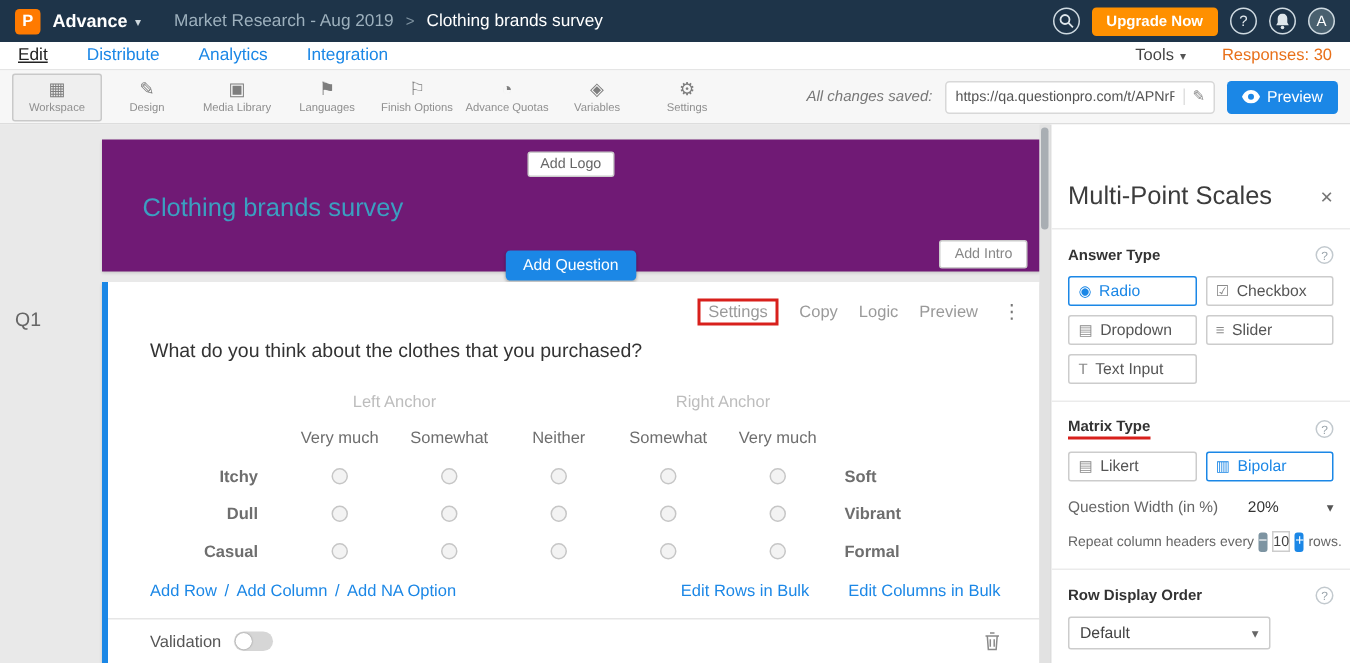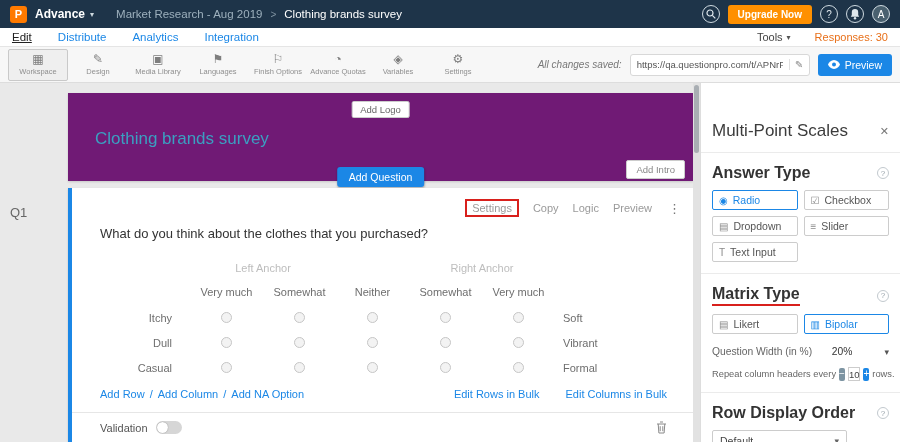--- a/index.html
+++ b/index.html
@@ -72,21 +72,21 @@
   .q-actions { display:flex; justify-content:flex-end; align-items:center; gap:14px; font-size:11px; color:#9a9a9a; height:20px; }
   .q-action { cursor:pointer; }
   .q-action.highlight { border:2px solid #d8201c; padding:1px 5px; }
   .q-dots { font-size:13px; color:#777; margin-left:2px; cursor:pointer; }
   .q-text { margin-top:8px; font-size:13px; color:#333; cursor:text; }
 
   .matrix { margin-top:16px; }
   .m-row { display:flex; align-items:center; }
   .m-anchor-row { height:22px; }
   .m-scale-row { height:26px; }
-  .m-data-row { height:25px; }
+  .m-data-row { height:25px;font-weight:bold; }
   .m-spacer-label { width:90px; }
   .m-spacer-col { width:73px; }
   .m-anchor { width:146px; text-align:center; color:#bdbdbd; font-size:11px; }
   .m-scale { width:73px; text-align:center; font-size:11px; color:#6e6e6e; }
   .m-left { width:90px; text-align:right; padding-right:18px; font-size:11px; color:#6e6e6e; }
   .m-cell { width:73px; display:flex; justify-content:center; }
   .radio { width:11px; height:11px; border:1px solid #c6c6c6; border-radius:50%; background:#f3f3f3; cursor:pointer; }
   .m-right { padding-left:8px; font-size:11px; color:#6e6e6e; }
 
   .q-links { display:flex; justify-content:space-between; margin-top:8px; font-size:11px; padding-right:14px; }
@@ -102,21 +102,21 @@
   .trash { margin-left:auto; cursor:pointer; display:flex; }
 
   
   .sidebar { position:absolute; top:83px; left:700px; width:200px; height:359px; background:#fff;
              border-left:1px solid #ddd; padding:38px 11px 0; overflow:hidden; }
   .sb-title-row { display:flex; justify-content:space-between; align-items:center; }
   .sb-title { font-size:17px; color:#3c3c3c; }
   .sb-close { color:#777; font-size:11px; cursor:pointer; }
   .sb-divider { border-top:1px solid #ebebeb; margin:11px -11px; }
   .sb-section-head { display:flex; justify-content:space-between; align-items:center; }
-  .sb-label { font-size:16px; color:#333; font-weight:bold; }
+  .sb-label { font-size:10px; color:#333; font-weight:bold; }
   .red-underline { border-bottom:2px solid #d8201c; padding-bottom:1px; }
   .help-circle { width:12px; height:12px; border:1px solid #c2c9ce; border-radius:50%; color:#9aa4ab; font-size:8px;
                  display:flex; align-items:center; justify-content:center; cursor:pointer; }
   .opt-grid { display:grid; grid-template-columns:1fr 1fr; gap:6px; margin-top:8px; }
   .opt-btn { height:20px; border:1px solid #ccc; border-radius:2px; background:#fff; display:flex; align-items:center;
              gap:5px; padding:0 6px; font-size:10.5px; color:#555; cursor:pointer; font-family:"Liberation Sans",sans-serif; }
   .opt-btn .o-icon { font-size:10px; color:#8a8a8a; }
   .opt-btn.selected { border-color:#1b87e6; color:#1b87e6; }
   .opt-btn.selected .o-icon { color:#1b87e6; }
   .width-row { display:flex; align-items:center; margin-top:12px; font-size:10.3px; color:#666; }

